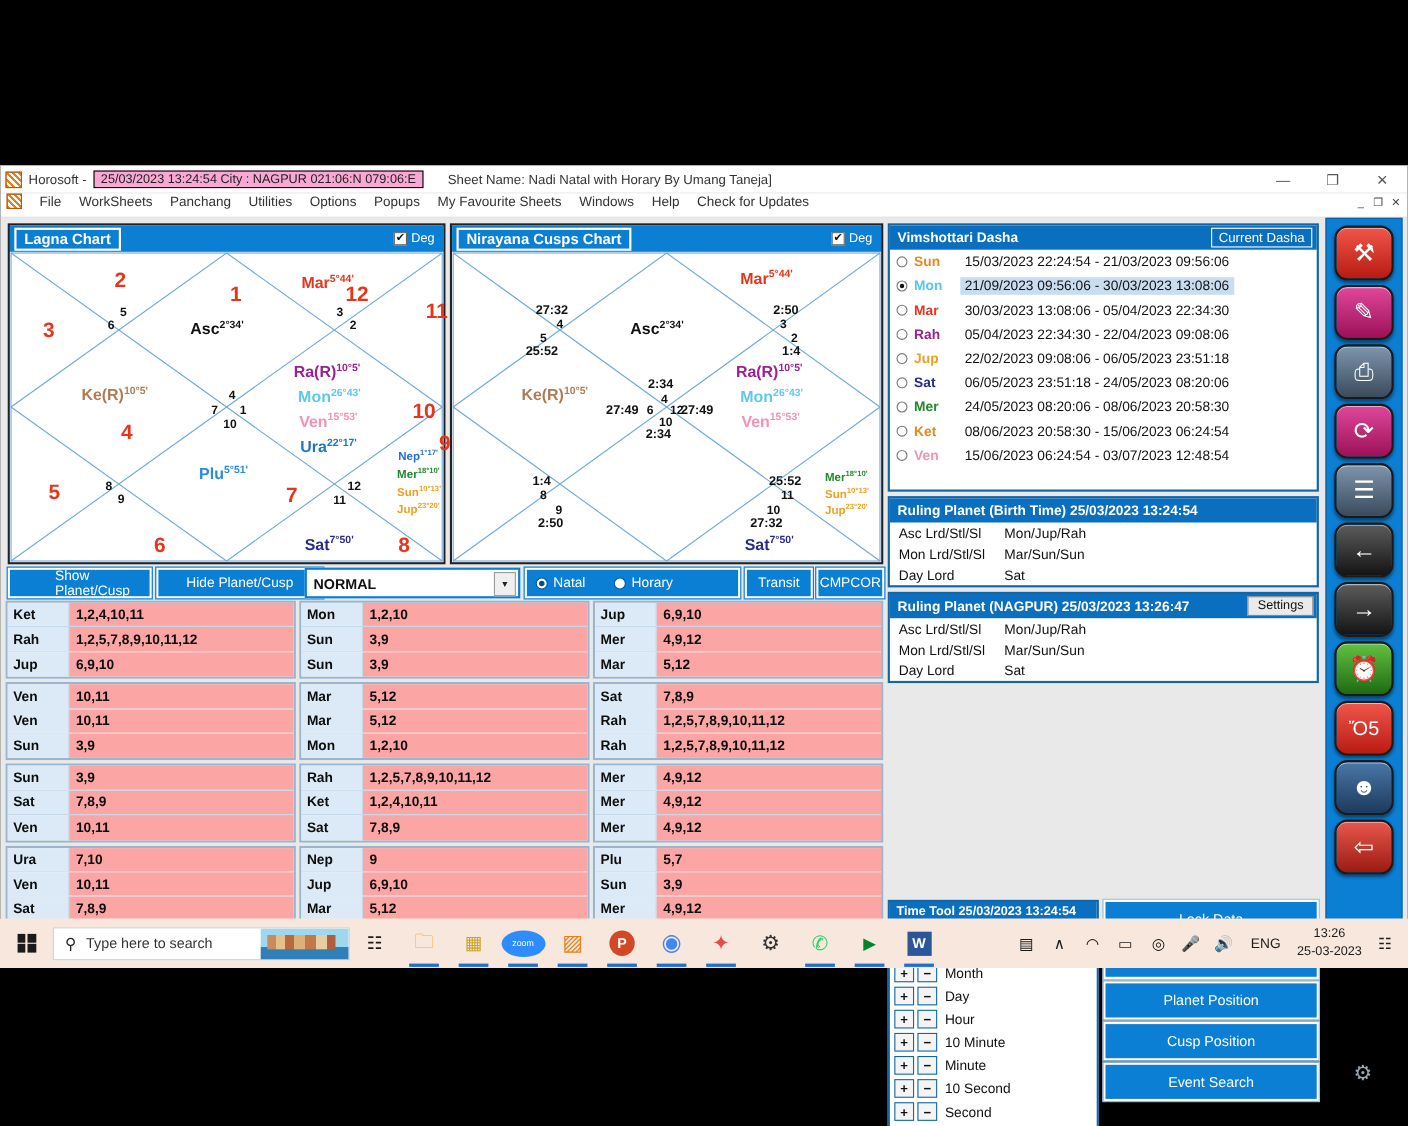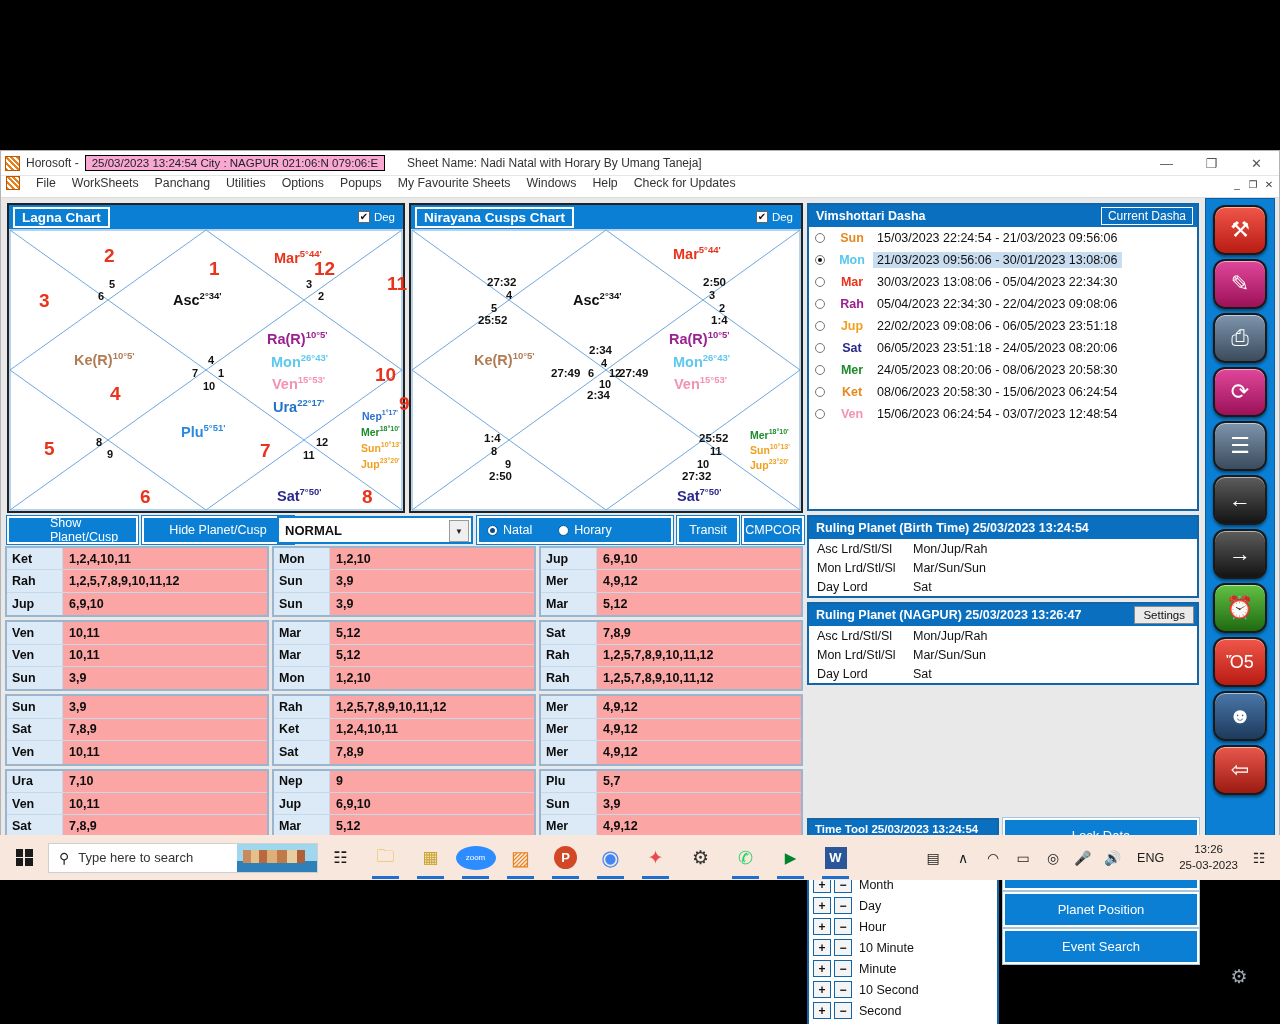--- a/index.html
+++ b/index.html
@@ -675,34 +675,34 @@
             <div class="grid-row">
                 <span class="cell-key">Mer</span>
                 <span class="cell-val">4,9,12</span>
               </div>
           </div>
         </div>
       </div>
 
       <div id="right-col">
 
-        <div class="panel" style="height:308px;text-align:center;">
+        <div class="panel" style="height:244px;">
           <div class="panel-head">
             <span class="ph-title">Vimshottari Dasha</span>
             <span class="current-dasha">Current Dasha</span>
           </div>
           <div class="dasha-row">
               <span class="rdo"></span>
               <span class="pname" style="color:#e8891f">Sun</span>
               <span class="prange">15/03/2023 22:24:54 - 21/03/2023 09:56:06</span>
             </div>
           <div class="dasha-row sel">
               <span class="rdo on"></span>
               <span class="pname" style="color:#57c6ee">Mon</span>
-              <span class="prange">21/03/2023 09:56:06 - 30/01/2023 13:08:06</span>
+              <span class="prange">21/09/2023 09:56:06 - 30/03/2023 13:08:06</span>
             </div>
           <div class="dasha-row">
               <span class="rdo"></span>
               <span class="pname" style="color:#e8341c">Mar</span>
               <span class="prange">30/03/2023 13:08:06 - 05/04/2023 22:34:30</span>
             </div>
           <div class="dasha-row">
               <span class="rdo"></span>
               <span class="pname" style="color:#9a2191">Rah</span>
               <span class="prange">05/04/2023 22:34:30 - 22/04/2023 09:08:06</span>
@@ -822,20 +822,21 @@
               <span class="tt-btn">+</span>
               <span class="tt-btn">−</span>
               <span class="tt-lbl">Second</span>
             </div>
         </div>
 
         <div id="action-btns">
           <div class="action-btn">Lock Data</div>
           <div class="action-btn">House Revolve</div>
           <div class="action-btn">Planet Position</div>
+          <div class="action-btn">Cusp Position</div>
           <div class="action-btn">Event Search</div>
         </div>
       </div>
 
     </div>
   </div>
 
   <div id="icon-rail">
     <div class="rail-icon ri-red">
         <span class="glyph">⚒</span>

